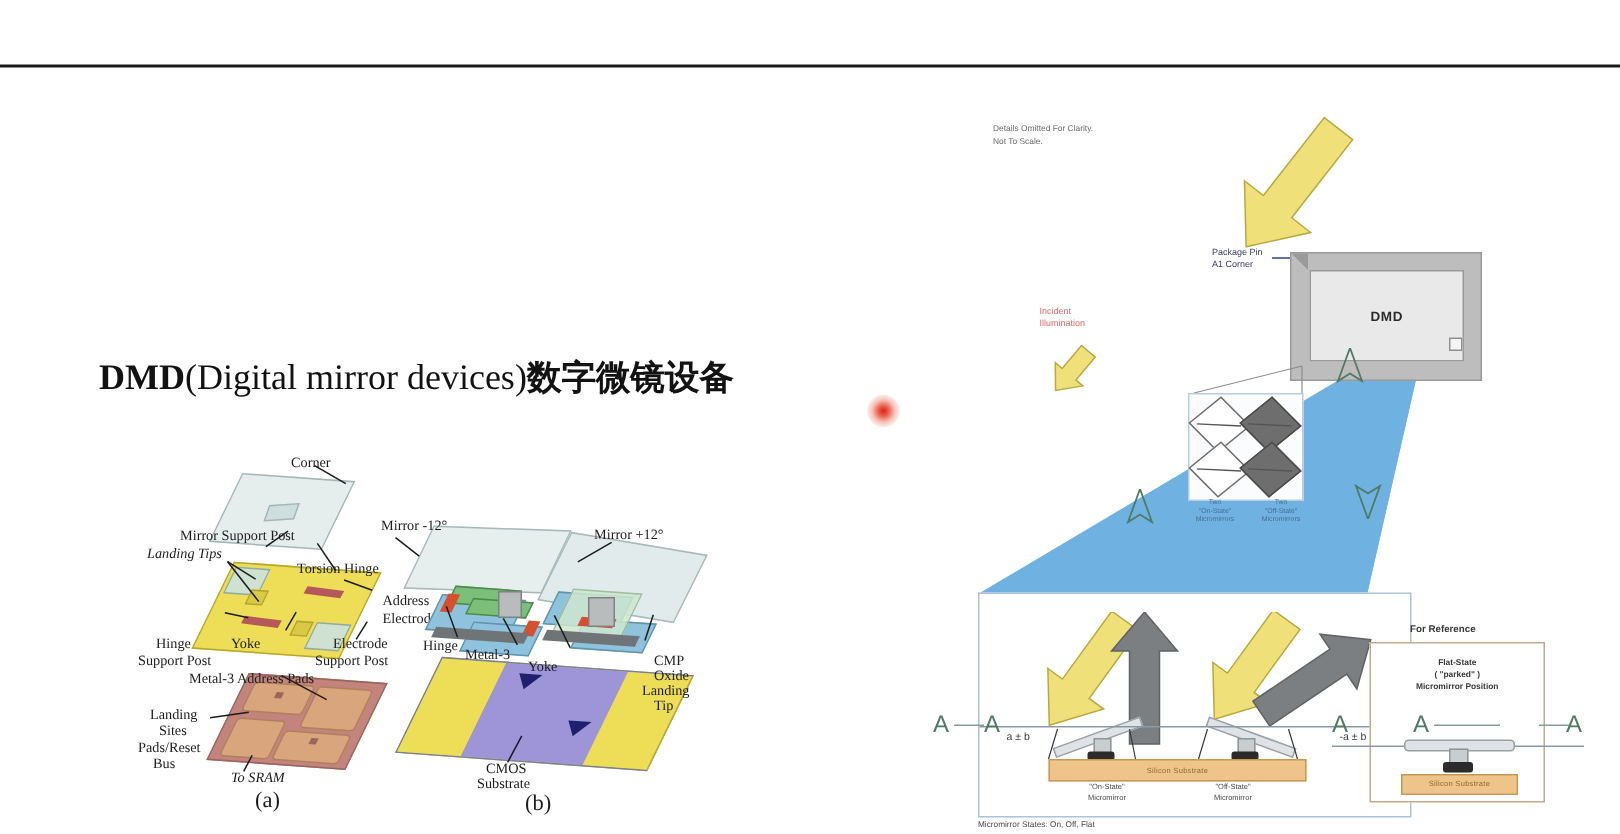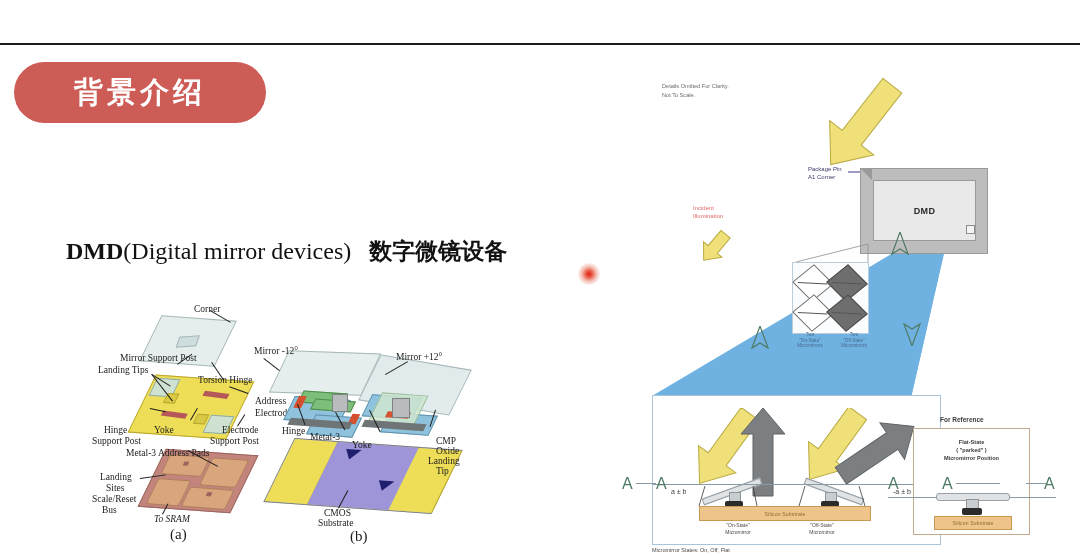--- a/index.html
+++ b/index.html
@@ -42,21 +42,21 @@
     font-family:"DejaVu Sans",sans-serif;
   }
   .para .indent{display:inline-block;width:46px;}
   .dmdline{
     position:absolute;left:66px;top:236px;width:600px;
     font-size:24px;color:#121212;white-space:nowrap;
     font-family:"Liberation Serif",serif;
   }
   .dmdline b{font-weight:bold;}
   .dmdline .paren{font-weight:normal;}
-  .dmdline .cn{font-family:"DejaVu Sans",sans-serif;font-weight:bold;font-size:23px;margin-left:18px;}
+  .dmdline .cn{font-family:"DejaVu Sans",sans-serif;font-weight:bold;font-size:23px;}
 
   
   .laserdot{
     position:absolute;left:578px;top:263px;width:22px;height:22px;
     border-radius:50%;
     background:radial-gradient(circle,#e02015 0%,#e8604a 22%,rgba(235,120,100,.45) 48%,rgba(240,170,160,.12) 72%,rgba(255,255,255,0) 100%);
   }
 
   
   .figL{position:absolute;left:92px;top:300px;width:400px;height:250px;}
@@ -217,23 +217,20 @@
   .refttl{position:absolute;font-size:6.5px;font-weight:bold;color:#3a3a3a;font-family:"Liberation Sans",sans-serif;}
   .reftxt{position:absolute;font-size:5.6px;font-weight:bold;color:#3a3a3a;text-align:center;line-height:1.4;white-space:pre-line;font-family:"Liberation Sans",sans-serif;}
 </style>
 </head>
 <body>
 
 <div class="slide">
 
   <div class="hrule"></div>
 
-  <div class="pill">
-    <span>背景介绍</span>
-  </div>
 
 
   <div class="dmdline">
     <b>DMD</b><span class="paren">(Digital mirror devices)</span><span class="cn">数字微镜设备</span>
   </div>
 
   <div class="laserdot"></div>
 
   <div class="figL">
 
@@ -265,33 +262,33 @@
     <div class="lead" style="left:156px;top:94px;width:20px;transform:rotate(200deg);"></div>
     <div class="lead" style="left:58px;top:108px;width:16px;transform:rotate(12deg);"></div>
     <div class="lead" style="left:98px;top:120px;width:14px;transform:rotate(-60deg);"></div>
     <div class="lead" style="left:145px;top:126px;width:14px;transform:rotate(-58deg);"></div>
     <div class="lead" style="left:96px;top:150px;width:34px;transform:rotate(28deg);"></div>
     <div class="lead" style="left:48px;top:178px;width:26px;transform:rotate(-8deg);"></div>
     <div class="lead" style="left:70px;top:214px;width:12px;transform:rotate(-62deg);"></div>
 
     <div class="lbl" style="left:102px;top:4px;">Corner</div>
     <div class="lbl" style="left:28px;top:53px;">Mirror Support Post</div>
-    <div class="lbl" style="left:6px;top:65px;">Landing Tips</div>
+    <div class="lbl" style="left:6px;top:65px;font-style:italic;">Landing Tips</div>
     <div class="lbl" style="left:106px;top:75px;">Torsion Hinge</div>
     <div class="lbl" style="left:163px;top:96px;">Address</div>
     <div class="lbl" style="left:163px;top:108px;">Electrode</div>
     <div class="lbl" style="left:12px;top:125px;">Hinge</div>
     <div class="lbl" style="left:0px;top:136px;">Support Post</div>
     <div class="lbl" style="left:62px;top:125px;">Yoke</div>
     <div class="lbl" style="left:130px;top:125px;">Electrode</div>
     <div class="lbl" style="left:118px;top:136px;">Support Post</div>
     <div class="lbl" style="left:34px;top:148px;">Metal-3 Address Pads</div>
     <div class="lbl" style="left:8px;top:172px;">Landing</div>
     <div class="lbl" style="left:14px;top:183px;">Sites</div>
-    <div class="lbl" style="left:0px;top:194px;">Scale/Reset</div>
+    <div class="lbl" style="left:0px;top:194px;">Pads/Reset</div>
     <div class="lbl" style="left:10px;top:205px;">Bus</div>
     <div class="lbl" style="left:62px;top:214px;font-style:italic;">To SRAM</div>
     <div class="caption" style="left:78px;top:226px;">(a)</div>
   </div>
 
   <div class="figB">
     <div class="mirrB1"></div>
     <div class="mirrB2"></div>
 
     <div class="stackB">

